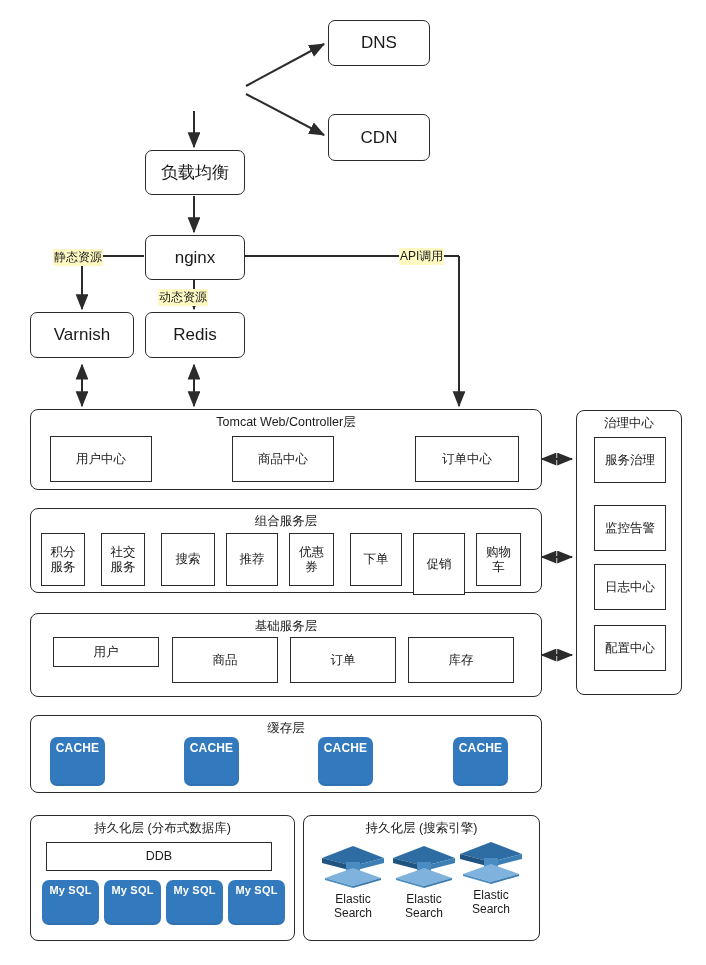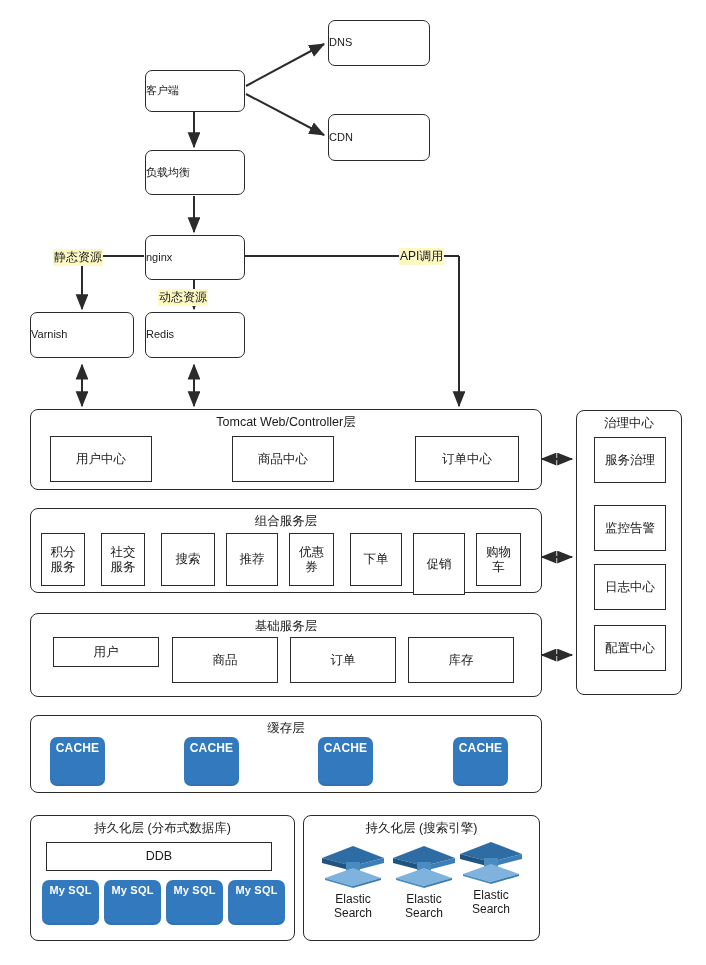--- a/index.html
+++ b/index.html
@@ -19,22 +19,23 @@
     overflow: hidden;
   }
   .node {
     position: absolute;
     box-sizing: border-box;
     border: 1.6px solid #2b2b2b;
     border-radius: 7px;
     background: #ffffff;
     display: flex;
     align-items: center;
-    text-align: center;
-    font-size: 11px;
+    justify-content: center;
+    text-align: center;
+    font-size: 17px;
     line-height: 1.25;
     color: #1a1a1a;
     z-index: 3;
   }
   .container-box {
     position: absolute;
     box-sizing: border-box;
     border: 1.9px solid #2b2b2b;
     border-radius: 8px;
     background: #ffffff;
@@ -145,23 +146,20 @@
       <line x1="194" y1="365" x2="194" y2="406" marker-end="url(#arrow)" marker-start="url(#arrowback)"></line>
 
       <line x1="542" y1="459" x2="572" y2="459" marker-end="url(#arrow)" marker-start="url(#arrowback)"></line>
 
       <line x1="542" y1="557" x2="572" y2="557" marker-end="url(#arrow)" marker-start="url(#arrowback)"></line>
 
       <line x1="542" y1="655" x2="572" y2="655" marker-end="url(#arrow)" marker-start="url(#arrowback)"></line>
     </g>
   </svg>
 
-  <div class="node" style="left:145px; top:70px; width:100px; height:42px;">
-    <span>客户端</span>
-  </div>
 
   <div class="node" style="left:328px; top:20px; width:102px; height:46px;">
     <span>DNS</span>
   </div>
 
   <div class="node" style="left:328px; top:114px; width:102px; height:47px;">
     <span>CDN</span>
   </div>
 
   <div class="node" style="left:145px; top:150px; width:100px; height:45px;">

